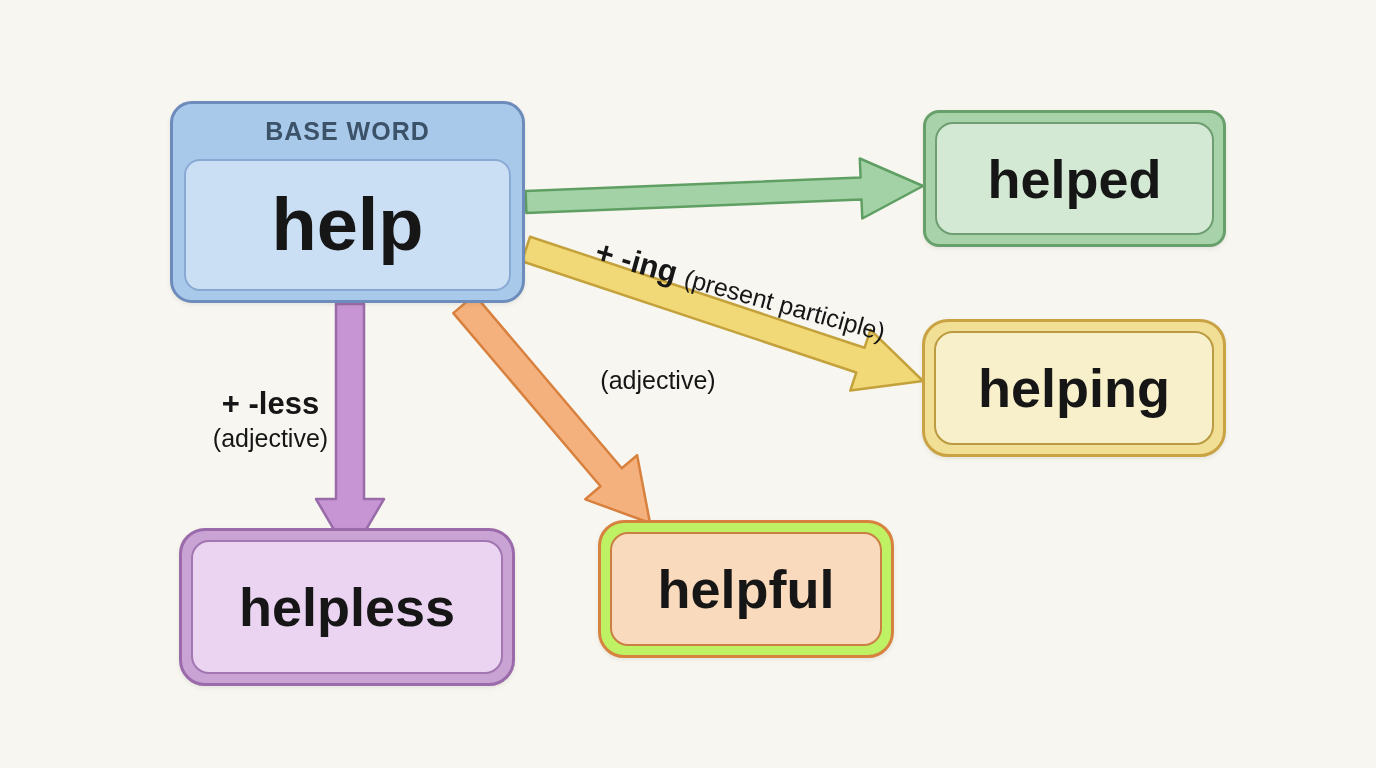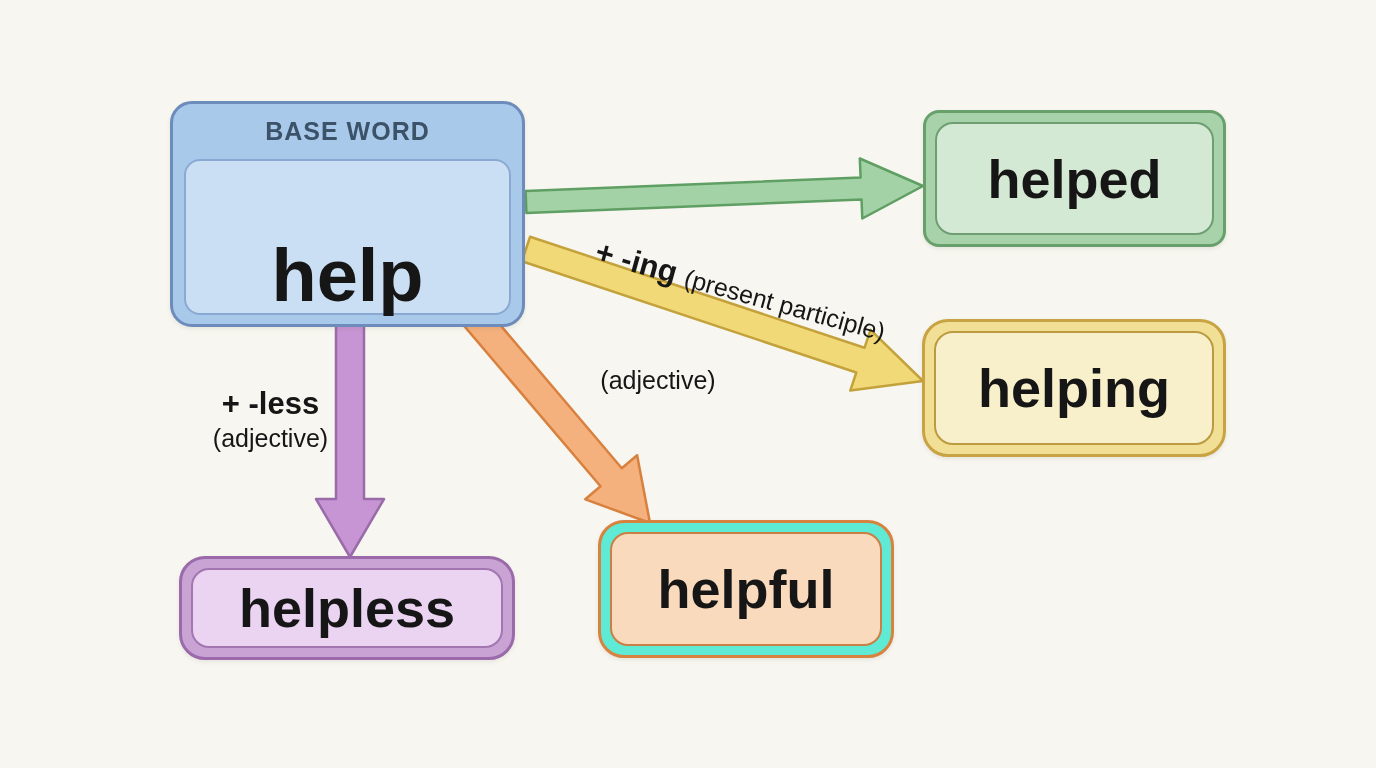--- a/index.html
+++ b/index.html
@@ -30,21 +30,21 @@
     box-sizing: border-box;
     border-style: solid;
     display: flex;
     align-items: center;
     justify-content: center;
   }
 
   
   .base-outer {
     left: 170px; top: 101px;
-    width: 355px; height: 226px;
+    width: 355px; height: 202px;
     border-width: 3px; border-radius: 22px;
   }
   .base-header {
     position: absolute;
     left: 0; top: 0; width: 100%;
     height: 54px;
     display: flex; align-items: center; justify-content: center;
     font-weight: 700;
     font-size: 25px;
     letter-spacing: 1px;
@@ -68,21 +68,21 @@
     border-width: 2px; border-radius: 18px;
   }
   .derived-word {
     font-weight: 700;
     font-size: 54px;
     line-height: 1;
   }
 
   .box-helped   { left: 923px; top: 110px; width: 303px; height: 137px; border-radius: 16px; }
   .box-helping  { left: 922px; top: 319px; width: 304px; height: 138px; }
-  .box-helpless { left: 179px; top: 556px; width: 336px; height: 104px; }
+  .box-helpless { left: 179px; top: 528px; width: 336px; height: 158px; }
   .box-helpful  { left: 598px; top: 520px; width: 296px; height: 138px; }
 
   
   .label { position: absolute; white-space: nowrap; }
   .label .sfx  { font-weight: 700; font-size: 31px; }
   .label .note { font-weight: 400; font-size: 25px; margin-left: 9px; }
 
   .label-ed  { left: 603px; top: 138px; }
   .label-ing {
     left: 601px; top: 234px;
@@ -105,21 +105,21 @@
 
   <svg class="arrows" viewBox="0 0 1376 768" xmlns="http://www.w3.org/2000/svg">
     <polygon points="526.4,213 861.5,199.5 862.3,218.5 923,186 859.8,158.5 860.6,177.5 525.6,191" fill="#a3d2a6" stroke="#5f9f63"></polygon>
     <polygon points="521.9,261.3 856.3,372.5 850.3,390.6 923,381 870.5,329.8 864.5,347.8 530.1,236.7" fill="#f2d977" stroke="#c3a13b"></polygon>
     <polygon points="336,304 336,499 316,499 350,557 384,499 364,499 364,304" fill="#c795d3" stroke="#9a6ba9"></polygon>
     <polygon points="453.3,313.1 600.5,486.3 585.3,499.3 650,523 637.1,455.3 621.8,468.2 474.7,294.9" fill="#f5b17d" stroke="#d8813e"></polygon>
   </svg>
 
   <div class="box base-outer" style="background: rgb(168, 201, 234); border-color: rgb(109, 140, 188);">
     <div class="base-header" style="color: rgb(59, 82, 104);">BASE WORD</div>
-    <div class="box-inner base-inner" style="background: rgb(202, 222, 244); border-color: rgb(138, 169, 210); align-items: flex-end;">
+    <div class="box-inner base-inner" style="background: rgb(202, 222, 244); border-color: rgb(138, 169, 210);">
       <span class="base-word">help</span>
     </div>
   </div>
 
 
   <div class="label label-ing">
     <span class="sfx">+ -ing</span><span class="note">(present participle)</span>
   </div>
 
   <div class="label label-stacked label-less">
@@ -142,19 +142,19 @@
       <span class="derived-word">helping</span>
     </div>
   </div>
 
   <div class="box derived-outer box-helpless" style="background: rgb(201, 163, 212); border-color: rgb(154, 106, 170);">
     <div class="box-inner derived-inner" style="background: rgb(235, 211, 242); border-color: rgb(162, 119, 177);">
       <span class="derived-word">helpless</span>
     </div>
   </div>
 
-  <div class="box derived-outer box-helpful" style="background: #5eead4; border-color: rgb(216, 130, 63);">
+  <div class="box derived-outer box-helpful" style="background: #bef264; border-color: rgb(216, 130, 63);">
     <div class="box-inner derived-inner" style="background: rgb(249, 218, 188); border-color: rgb(202, 128, 69);">
       <span class="derived-word">helpful</span>
     </div>
   </div>
 
 </div>
 
 </body></html>

